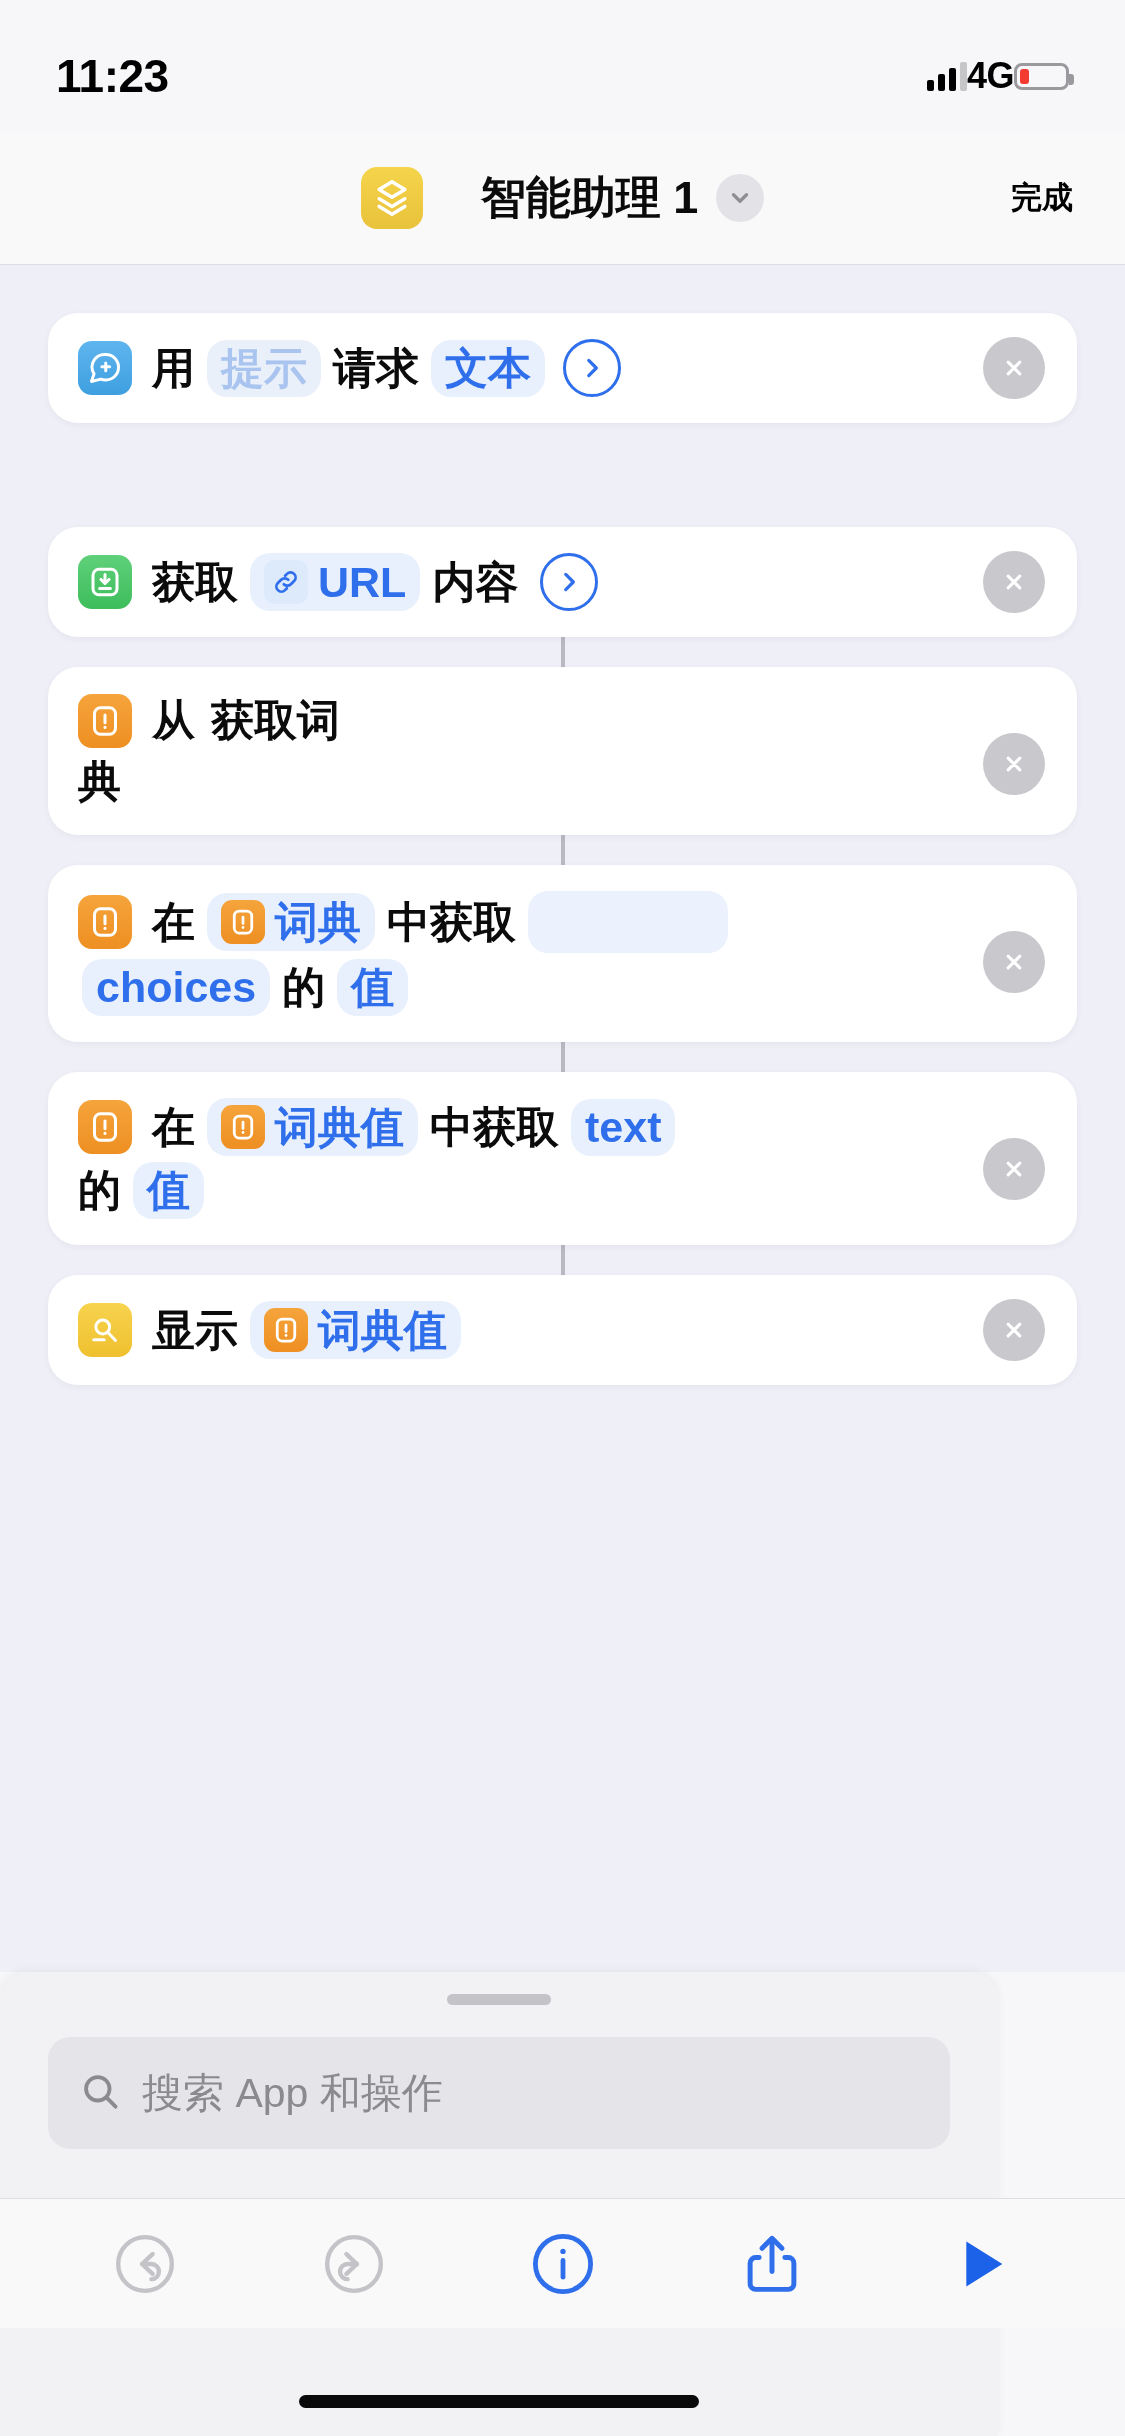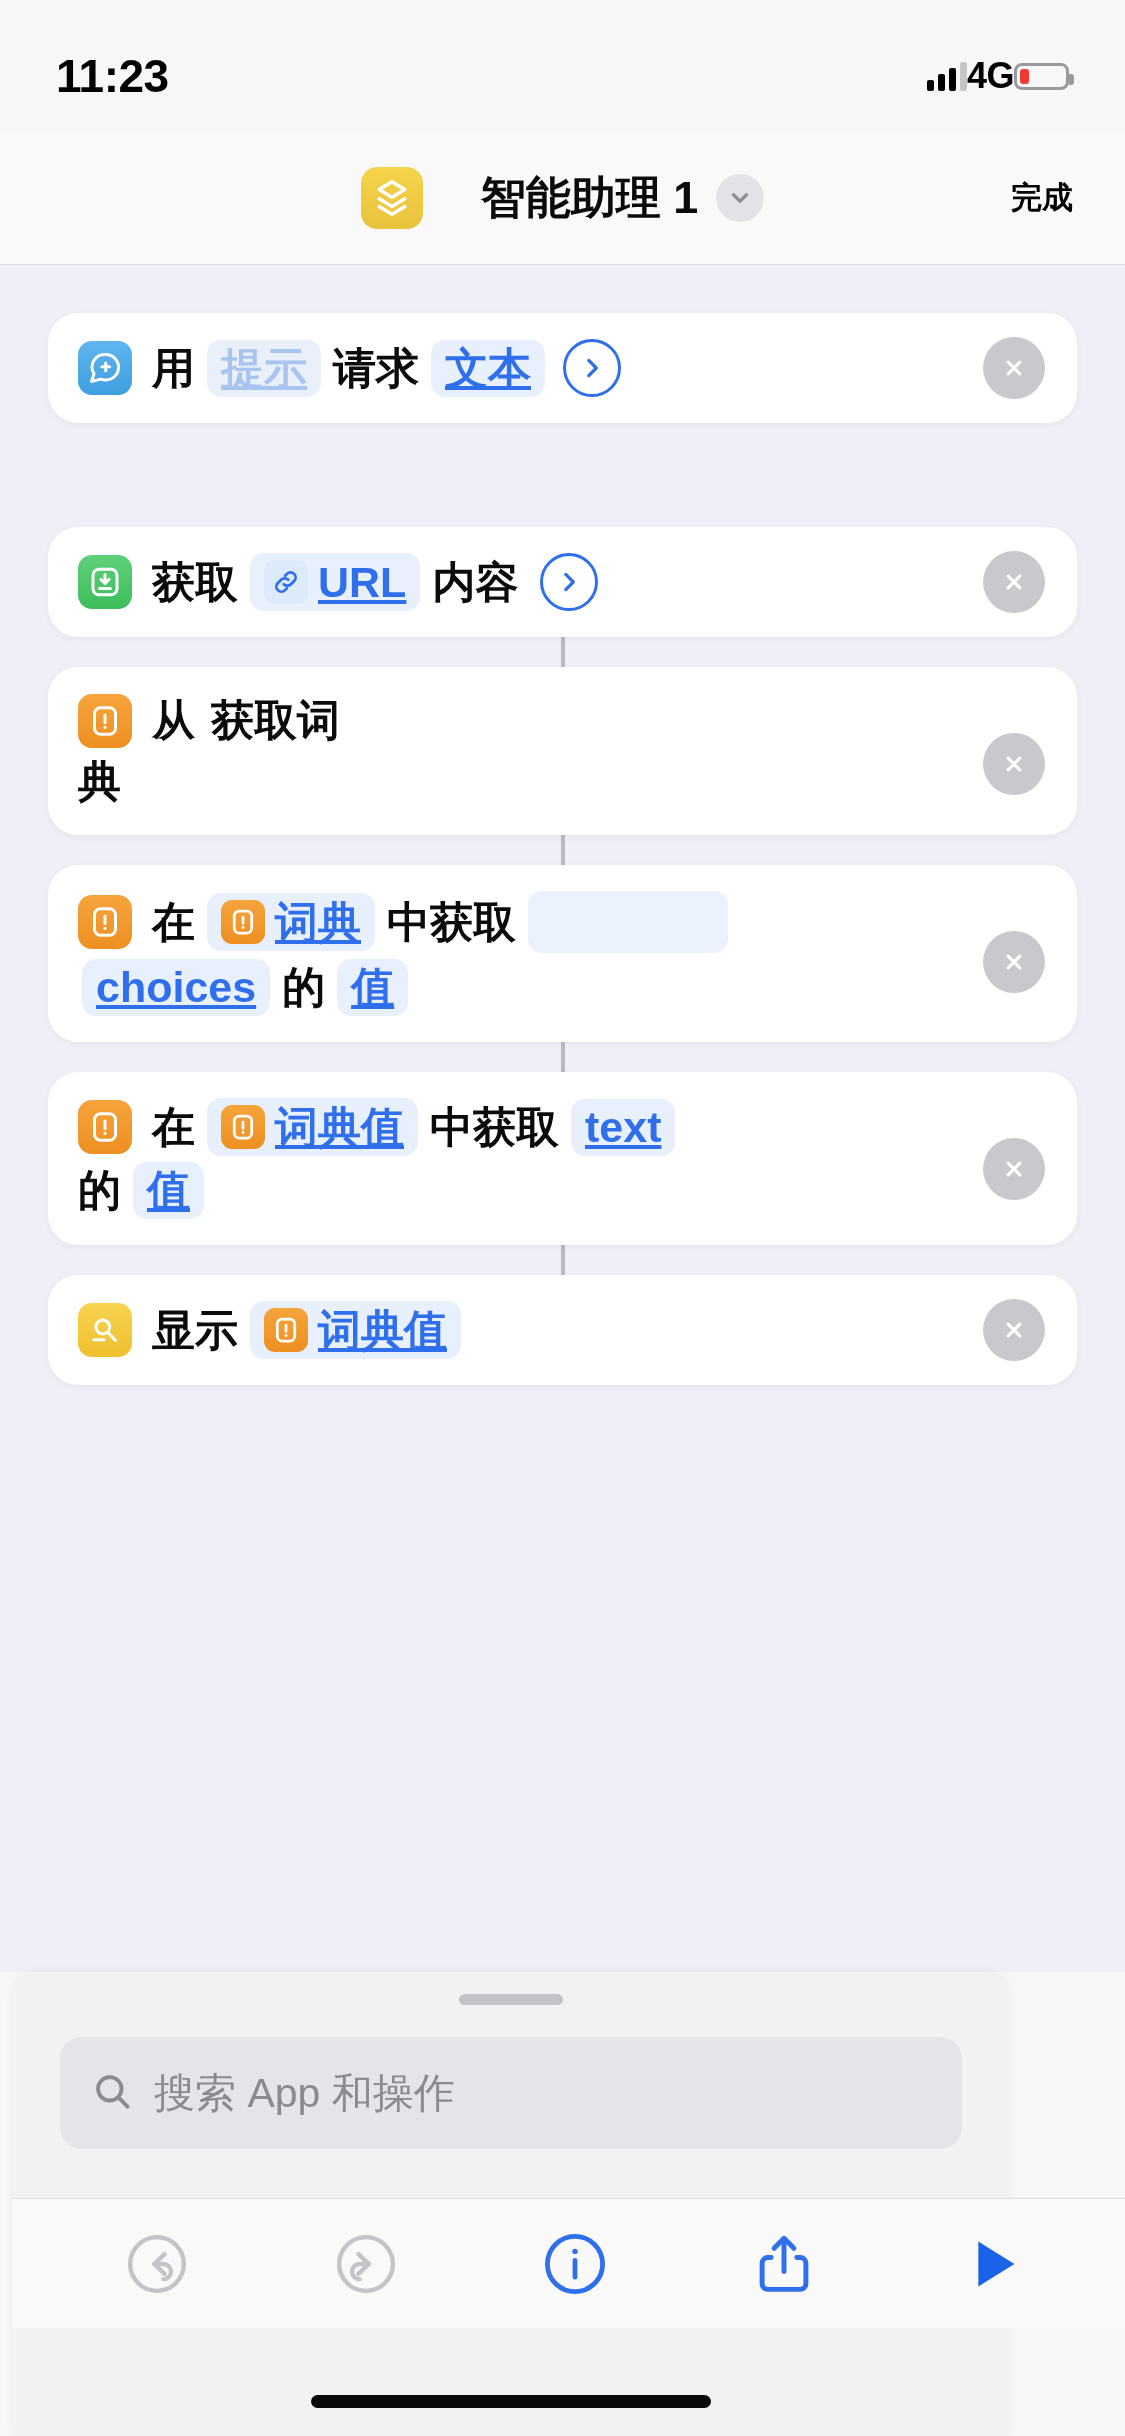--- a/index.html
+++ b/index.html
@@ -83,24 +83,24 @@
   }
   .row.noindent{ padding-right:0; }
 
   
   .txt{
     font-size:43px; font-weight:700; color:#0B0B0C;
     padding:6px 8px; white-space:nowrap; letter-spacing:0px;
   }
   .tok{
     display:inline-flex; align-items:center; gap:10px;
-    background:#E8F0FD; border-radius:14px;
+    background:#E8F0FD; border-radius:20px;
     padding:7px 14px; margin:0 4px;
     font-size:43px; font-weight:700; color:#2F6FEB;
-    white-space:nowrap; letter-spacing:0px;text-decoration:underline;
+    white-space:nowrap; letter-spacing:0px;
   }
   .tok.ph{ color:#A9C4EE; background:#EAF0FA; }
   .tok.blank{ width:200px; height:62px; background:#EBF2FD; padding:0; }
   .tok.plus{
     color:#2F6FEB; background:#EAF1FD; padding:4px 22px; font-size:46px; font-weight:500;
   }
   .tok-ico{
     width:44px; height:44px; border-radius:11px;
     display:inline-flex; align-items:center; justify-content:center; flex:none;
   }
@@ -136,21 +136,21 @@
   }
   .x-btn svg{ width:28px; height:28px; }
 
   .connector{
     width:4px; background:#B9B9C4; margin:0 auto;
   }
   .gap-lg{ height:52px; }
 
   
   .sheet{
-    position:absolute; left:12px; bottom:0; width:998px; height:464px;
+    position:absolute; left:0; bottom:0; width:998px; height:464px;
     background:#F2F2F5;
     border-top-left-radius:28px; border-top-right-radius:28px;
     box-shadow:0 -2px 10px rgba(0,0,0,0.05);
   }
   .grabber{
     width:104px; height:11px; border-radius:6px; background:#C3C3C8;
     margin:22px auto 0;
   }
   .searchbar{
     margin:32px 48px 0;

